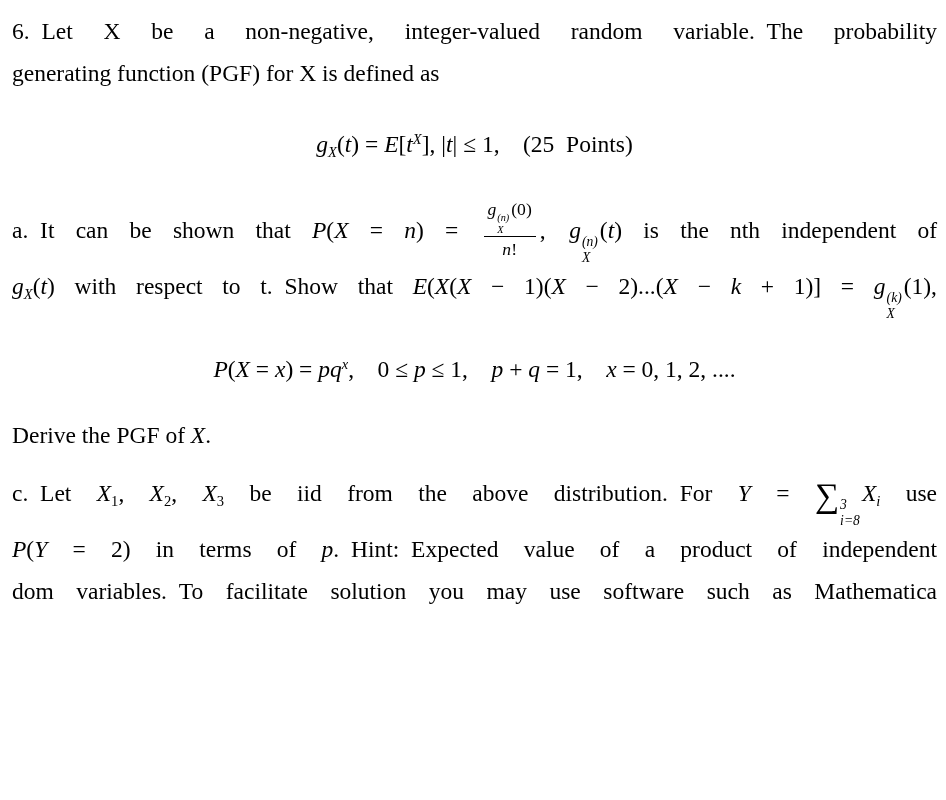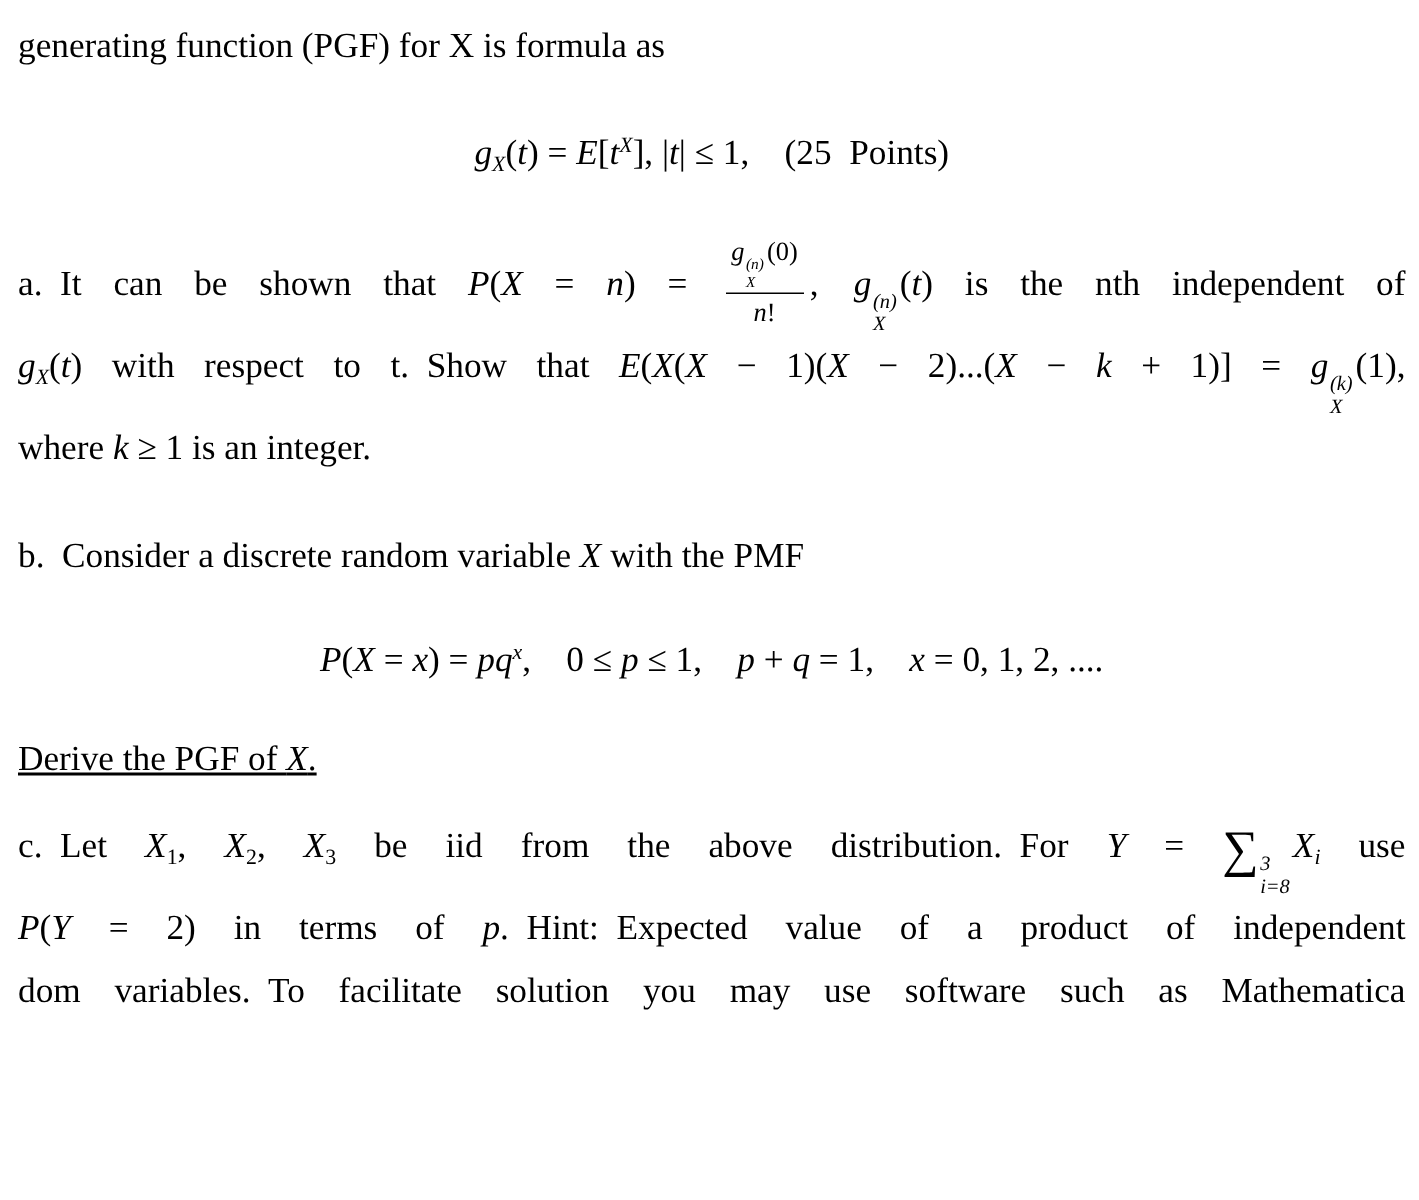--- a/index.html
+++ b/index.html
@@ -36,55 +36,52 @@
     margin:0 4px;transform:translateY(-3px);
   }
   .fnum{display:block;padding:0 4px 1px;border-bottom:1.5px solid #000;}
   .fden{display:block;padding-top:1px;}
   .bigop{font-size:1.45em;line-height:1;vertical-align:-0.18em;font-style:normal;}
   
   [data-name="equation-pgf-definition"]{margin:24px 0 0 0;}
   [data-name="part-a"]{margin-top:28px;}
   [data-name="part-b"]{margin-top:30px;}
   [data-name="equation-pmf"]{margin-top:22px;}
-  [data-name="part-b-derive"]{margin-top:24px;text-decoration:underline;}
+  [data-name="part-b-derive"]{margin-top:24px;}
   [data-name="part-c"]{margin-top:16px;}
 </style>
 </head>
 <body>
 
 <div class="doc" data-name="problem-document">
 
   <div class="para" data-name="problem-intro">
-    <div class="line" data-name="intro-line-2"><span class="mr" data-name="text-run">generating function (PGF) for X is formula as</span></div>
+    <div class="line jl" data-name="intro-line-1"><span class="mr" data-name="text-run">6. Let X be a non-negative, integer-valued random variable. The probability</span></div>
+    <div class="line" data-name="intro-line-2"><span class="mr" data-name="text-run">generating function (PGF) for X is defined as</span></div>
   </div>
 
   <div class="line center" data-name="equation-pgf-definition"><span class="mi" data-name="math-italic-run">g</span><span class="msub it" data-name="subscript">X</span><span class="mr" data-name="text-run">(</span><span class="mi" data-name="math-italic-run">t</span><span class="mr" data-name="text-run">) = </span><span class="mi" data-name="math-italic-run">E</span><span class="mr" data-name="text-run">[</span><span class="mi" data-name="math-italic-run">t</span><span class="msup it" data-name="superscript">X</span><span class="mr" data-name="text-run">], |</span><span class="mi" data-name="math-italic-run">t</span><span class="mr" data-name="text-run">| ≤ 1,  </span><span class="mb" data-name="bold-run">(25 Points)</span></div>
 
   <div class="para" data-name="part-a">
     <div class="line jl" data-name="part-a-line-1"><span class="mr" data-name="text-run">a. It can be shown that </span><span class="mi" data-name="math-italic-run">P</span><span class="mr" data-name="text-run">(</span><span class="mi" data-name="math-italic-run">X</span><span class="mr" data-name="text-run"> = </span><span class="mi" data-name="math-italic-run">n</span><span class="mr" data-name="text-run">) = </span><span class="frac" data-name="math-fraction">
           <span class="fnum" data-name="fraction-numerator"><span class="mi" data-name="math-italic-run">g</span><span class="stack" data-name="math-subsup">
               <span class="stt" data-name="superscript">(n)</span>
               <span class="stb" data-name="subscript">X</span>
             </span><span class="mr" data-name="text-run">(0)</span></span>
           <span class="fden" data-name="fraction-denominator"><span class="mi" data-name="math-italic-run">n</span><span class="mr" data-name="text-run">!</span></span>
         </span><span class="mr" data-name="text-run">,  </span><span class="mi" data-name="math-italic-run">g</span><span class="stack" data-name="math-subsup">
           <span class="stt" data-name="superscript">(n)</span>
           <span class="stb" data-name="subscript">X</span>
         </span><span class="mr" data-name="text-run">(</span><span class="mi" data-name="math-italic-run">t</span><span class="mr" data-name="text-run">) is the nth independent of</span></div>
     <div class="line jl" data-name="part-a-line-2"><span class="mi" data-name="math-italic-run">g</span><span class="msub it" data-name="subscript">X</span><span class="mr" data-name="text-run">(</span><span class="mi" data-name="math-italic-run">t</span><span class="mr" data-name="text-run">) with respect to t. Show that </span><span class="mi" data-name="math-italic-run">E</span><span class="mr" data-name="text-run">(</span><span class="mi" data-name="math-italic-run">X</span><span class="mr" data-name="text-run">(</span><span class="mi" data-name="math-italic-run">X</span><span class="mr" data-name="text-run"> − 1)(</span><span class="mi" data-name="math-italic-run">X</span><span class="mr" data-name="text-run"> − 2)...(</span><span class="mi" data-name="math-italic-run">X</span><span class="mr" data-name="text-run"> − </span><span class="mi" data-name="math-italic-run">k</span><span class="mr" data-name="text-run"> + 1)] = </span><span class="mi" data-name="math-italic-run">g</span><span class="stack" data-name="math-subsup">
           <span class="stt" data-name="superscript">(k)</span>
           <span class="stb" data-name="subscript">X</span>
         </span><span class="mr" data-name="text-run">(1),</span></div>
-    <div class="line" data-name="part-a-line-3"><span class="mr" data-name="text-run">where </span><span class="mi" data-name="math-italic-run">k</span><span class="mr" data-name="text-run"> ≥ 1 is an integer.</span></div>
   </div>
 
-  <div class="para" data-name="part-b">
-    <div class="line" data-name="part-b-line-1"><span class="mr" data-name="text-run">b. Consider a discrete random variable </span><span class="mi" data-name="math-italic-run">X</span><span class="mr" data-name="text-run"> with the PMF</span></div>
-  </div>
 
   <div class="line center" data-name="equation-pmf"><span class="mi" data-name="math-italic-run">P</span><span class="mr" data-name="text-run">(</span><span class="mi" data-name="math-italic-run">X</span><span class="mr" data-name="text-run"> = </span><span class="mi" data-name="math-italic-run">x</span><span class="mr" data-name="text-run">) = </span><span class="mi" data-name="math-italic-run">pq</span><span class="msup it" data-name="superscript">x</span><span class="mr" data-name="text-run">,  0 ≤ </span><span class="mi" data-name="math-italic-run">p</span><span class="mr" data-name="text-run"> ≤ 1,  </span><span class="mi" data-name="math-italic-run">p</span><span class="mr" data-name="text-run"> + </span><span class="mi" data-name="math-italic-run">q</span><span class="mr" data-name="text-run"> = 1,  </span><span class="mi" data-name="math-italic-run">x</span><span class="mr" data-name="text-run"> = 0, 1, 2, ....</span></div>
 
   <div class="para" data-name="part-b-derive">
     <div class="line" data-name="derive-line"><span class="mr" data-name="text-run">Derive the PGF of </span><span class="mi" data-name="math-italic-run">X</span><span class="mr" data-name="text-run">.</span></div>
   </div>
 
   <div class="para" data-name="part-c">
     <div class="line jl" data-name="part-c-line-1"><span class="mr" data-name="text-run">c. Let </span><span class="mi" data-name="math-italic-run">X</span><span class="msub" data-name="subscript">1</span><span class="mr" data-name="text-run">, </span><span class="mi" data-name="math-italic-run">X</span><span class="msub" data-name="subscript">2</span><span class="mr" data-name="text-run">, </span><span class="mi" data-name="math-italic-run">X</span><span class="msub" data-name="subscript">3</span><span class="mr" data-name="text-run"> be iid from the above distribution. For </span><span class="mi" data-name="math-italic-run">Y</span><span class="mr" data-name="text-run"> = </span><span class="bigop" data-name="summation-symbol">∑</span><span class="stack" data-name="math-subsup">
           <span class="stt" data-name="superscript">3</span>

